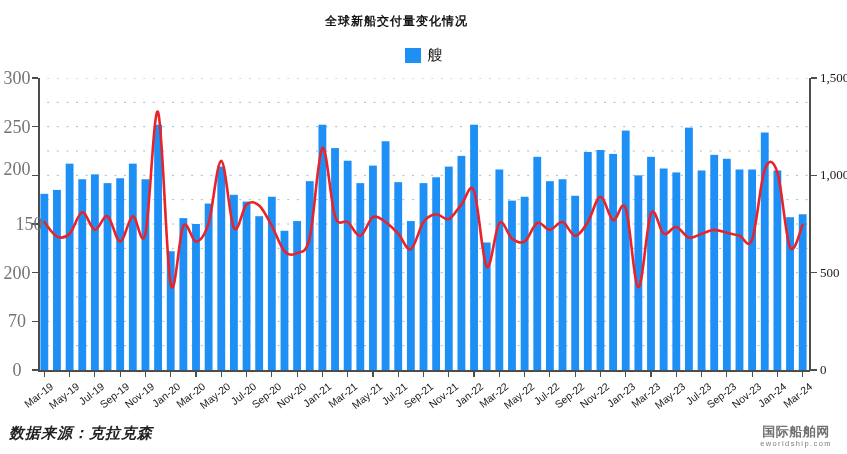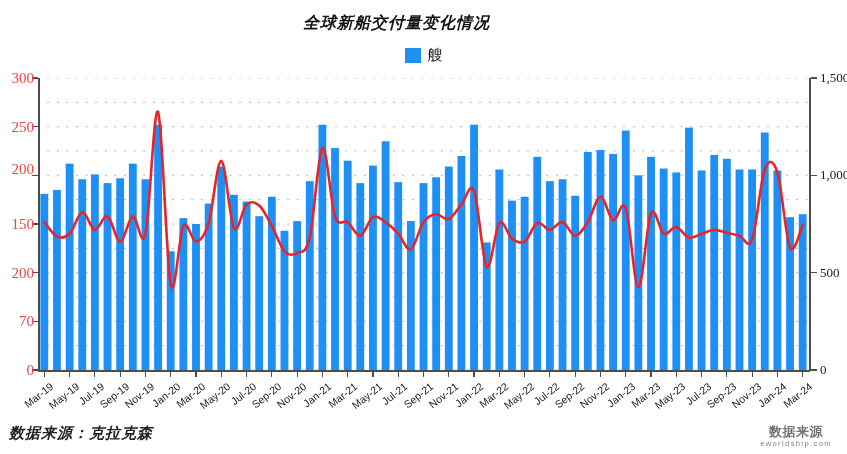--- a/index.html
+++ b/index.html
@@ -10,24 +10,23 @@
     overflow:hidden;
     position:relative;
   }
 
   
   #chart-title{
     position:absolute;left:0;top:13px;width:793px;
     text-align:center;
     font-family:"Liberation Serif", serif;
     font-weight:bold;
-    font-size:16px;
+    font-size:12px;
     color:#141414;
     letter-spacing:1px;
-    font-style:italic;
   }
 
   
   #legend{
     position:absolute;left:0;top:46px;width:847px;
     display:flex;justify-content:center;align-items:center;gap:14px;
     font-family:"Liberation Serif", serif;
     font-size:15px;color:#141414;
   }
   .lg-item{display:flex;align-items:center;gap:7px;}
@@ -50,23 +49,23 @@
   }
   #axis-left{left:38px;top:78px;width:1.6px;height:293px;}
   #axis-right{left:809px;top:78px;width:1.6px;height:293px;}
   #axis-bottom{left:38px;top:370px;width:772px;height:1.6px;}
 
   .tick{position:absolute;background:#4d4d4d;height:1.4px;width:6px;}
   .xtick{position:absolute;background:#4d4d4d;width:1.2px;height:6px;top:371px;}
 
   .ylab{
     position:absolute;
-    font-size:15px;color:#ef4444;
-    font-family:"Liberation Serif", serif;
-    text-align:right;
+    font-size:18px;color:#737373;
+    font-family:"Liberation Serif", serif;
+    text-align:center;
     width:34px;
     transform:translateY(-50%);
   }
   .y2lab{
     position:absolute;
     font-size:13px;color:#1a1a1a;
     font-family:"Liberation Serif", serif;
     text-align:left;
     width:46px;
     transform:translateY(-50%);
@@ -247,21 +246,21 @@
     <div class="xtick" style="left: 700.966px;"></div>
     <div class="xtick" style="left: 726.244px;"></div>
     <div class="xtick" style="left: 751.523px;"></div>
     <div class="xtick" style="left: 776.802px;"></div>
     <div class="xtick" style="left: 802.08px;"></div>
   </div>
 <div id="ylabels">
     <div class="ylab" style="left: 0px; top: 370px;">0</div>
     <div class="ylab" style="left: 0px; top: 321.333px;">70</div>
     <div class="ylab" style="left: 0px; top: 272.667px;">200</div>
-    <div class="ylab" style="left: 0px; top: 224px;">150</div>
+    <div class="ylab" style="left: 12px; top: 224px;">150</div>
     <div class="ylab" style="left: 0px; top: 169px;">200</div>
     <div class="ylab" style="left: 0px; top: 126.667px;">250</div>
     <div class="ylab" style="left: 0px; top: 78px;">300</div>
   </div>
 <div id="y2labels">
     <div class="y2lab" style="top: 370px;">0</div>
     <div class="y2lab" style="top: 272.667px;">500</div>
     <div class="y2lab" style="top: 175.333px;">1,000</div>
     <div class="y2lab" style="top: 78px;">1,500</div>
   </div>
@@ -295,15 +294,15 @@
     <div class="xlab" style="left: 655.566px; top: 380px; width: 50px;">Jul-23</div>
     <div class="xlab" style="left: 680.844px; top: 380px; width: 50px;">Sep-23</div>
     <div class="xlab" style="left: 706.123px; top: 380px; width: 50px;">Nov-23</div>
     <div class="xlab" style="left: 731.402px; top: 380px; width: 50px;">Jan-24</div>
     <div class="xlab" style="left: 756.68px; top: 380px; width: 50px;">Mar-24</div>
   </div>
 
 <div id="source-note">数据来源：克拉克森</div>
 
 <div id="watermark">
-  <div id="wm-cn">数据来源</div>
+  <div id="wm-cn">国际船舶网</div>
   <div id="wm-en">eworldship.com</div>
 </div>
 
 </body></html>

